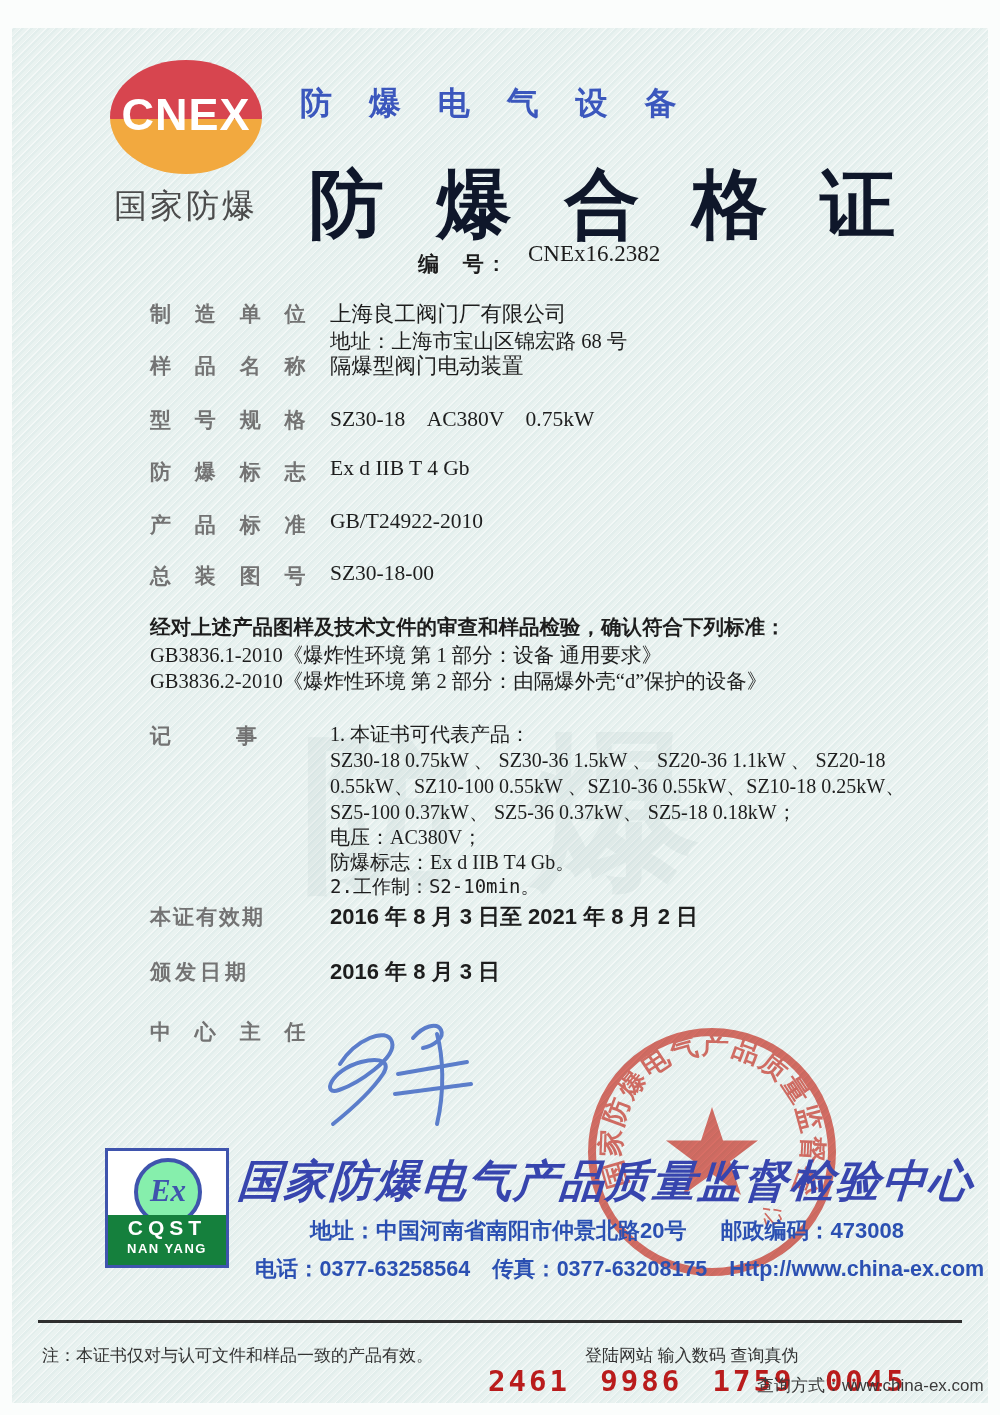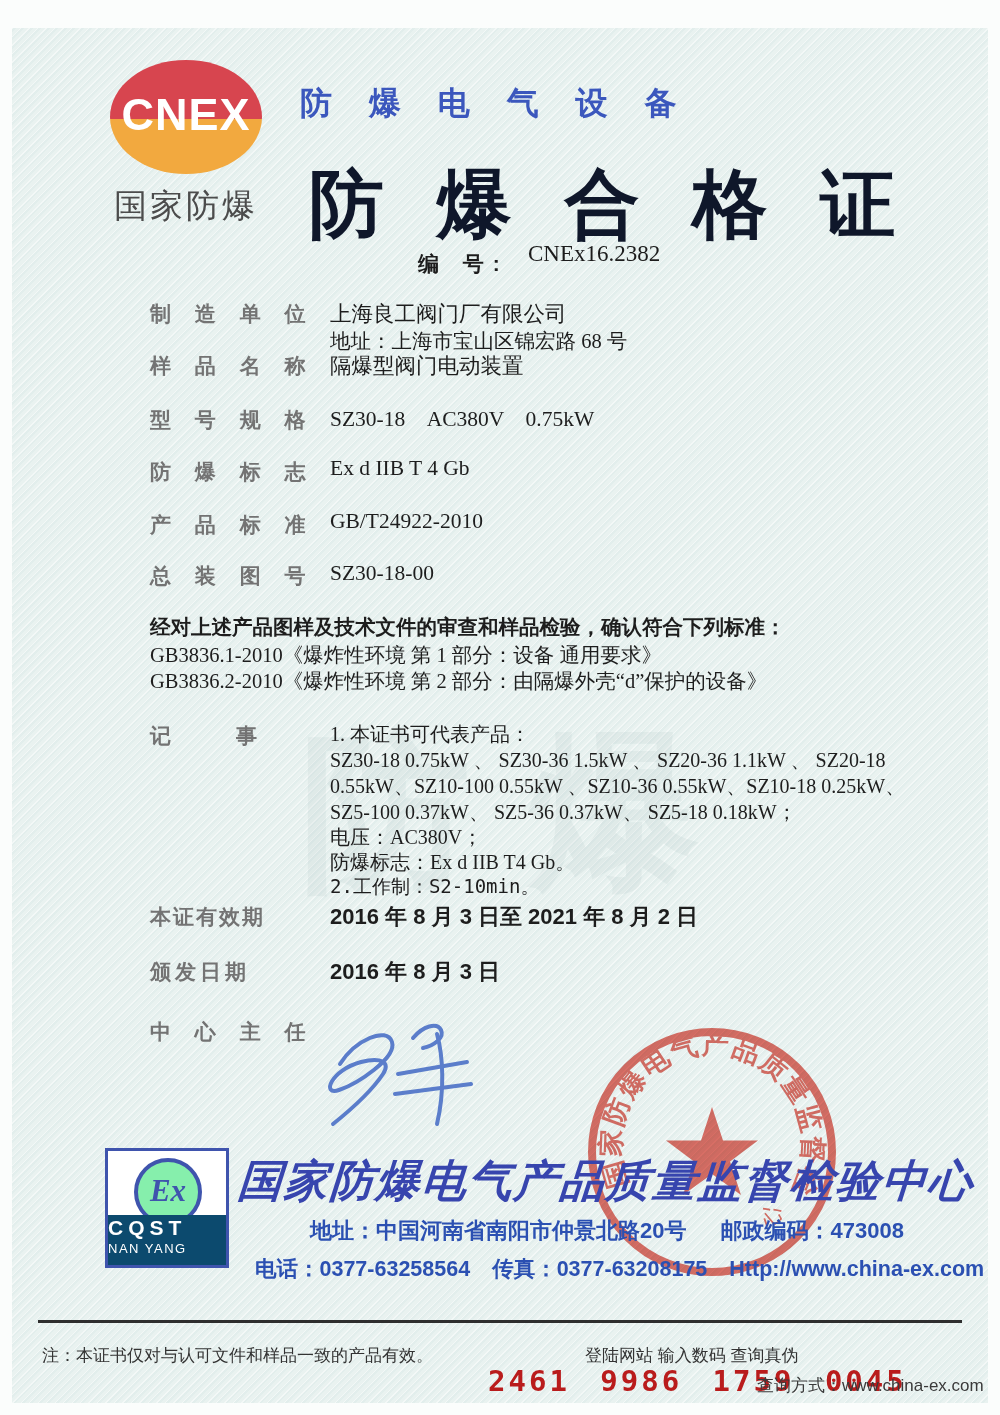--- a/index.html
+++ b/index.html
@@ -50,23 +50,23 @@
     letter-spacing:60px;font-weight:bold;pointer-events:none;
   }
   
   .sig-svg{left:295px;top:1012px;}
   .seal-svg{left:572px;top:1012px;opacity:.82;mix-blend-mode:multiply;}
   
   .cqst-box{
     left:105px;top:1148px;width:118px;height:114px;background:#fff;
     border:3px solid #3f54ad;
   }
-  .cqst-band{position:absolute;left:0;right:0;bottom:0;height:50px;background:#0c4a6e;text-align:left;}
+  .cqst-band{position:absolute;left:0;right:0;bottom:0;height:50px;background:#15803d;text-align:center;}
   .cqst-band .cqst{display:block;color:#fff;font-size:21px;letter-spacing:5px;font-weight:bold;margin-top:1px;}
-  .cqst-band .ny{display:block;color:#fff;font-size:13px;letter-spacing:1.5px;font-weight:normal;margin-top:1px;}
+  .cqst-band .ny{display:block;color:#fff;font-size:13px;letter-spacing:1.5px;font-weight:bold;margin-top:1px;}
   .cqst-circle{
     position:absolute;left:26px;top:7px;width:60px;height:60px;border-radius:50%;
     border:4px solid #3f54ad;background:#86efac;display:flex;align-items:center;justify-content:center;
   }
   .cqst-circle span{
     font-family:"Liberation Serif",serif;font-style:italic;font-weight:bold;
     font-size:31px;color:#3f54ad;margin-top:-2px;
   }
   .org-name{
     left:238px;top:1152px;width:690px;font-size:44px;font-weight:bold;font-style:italic;

